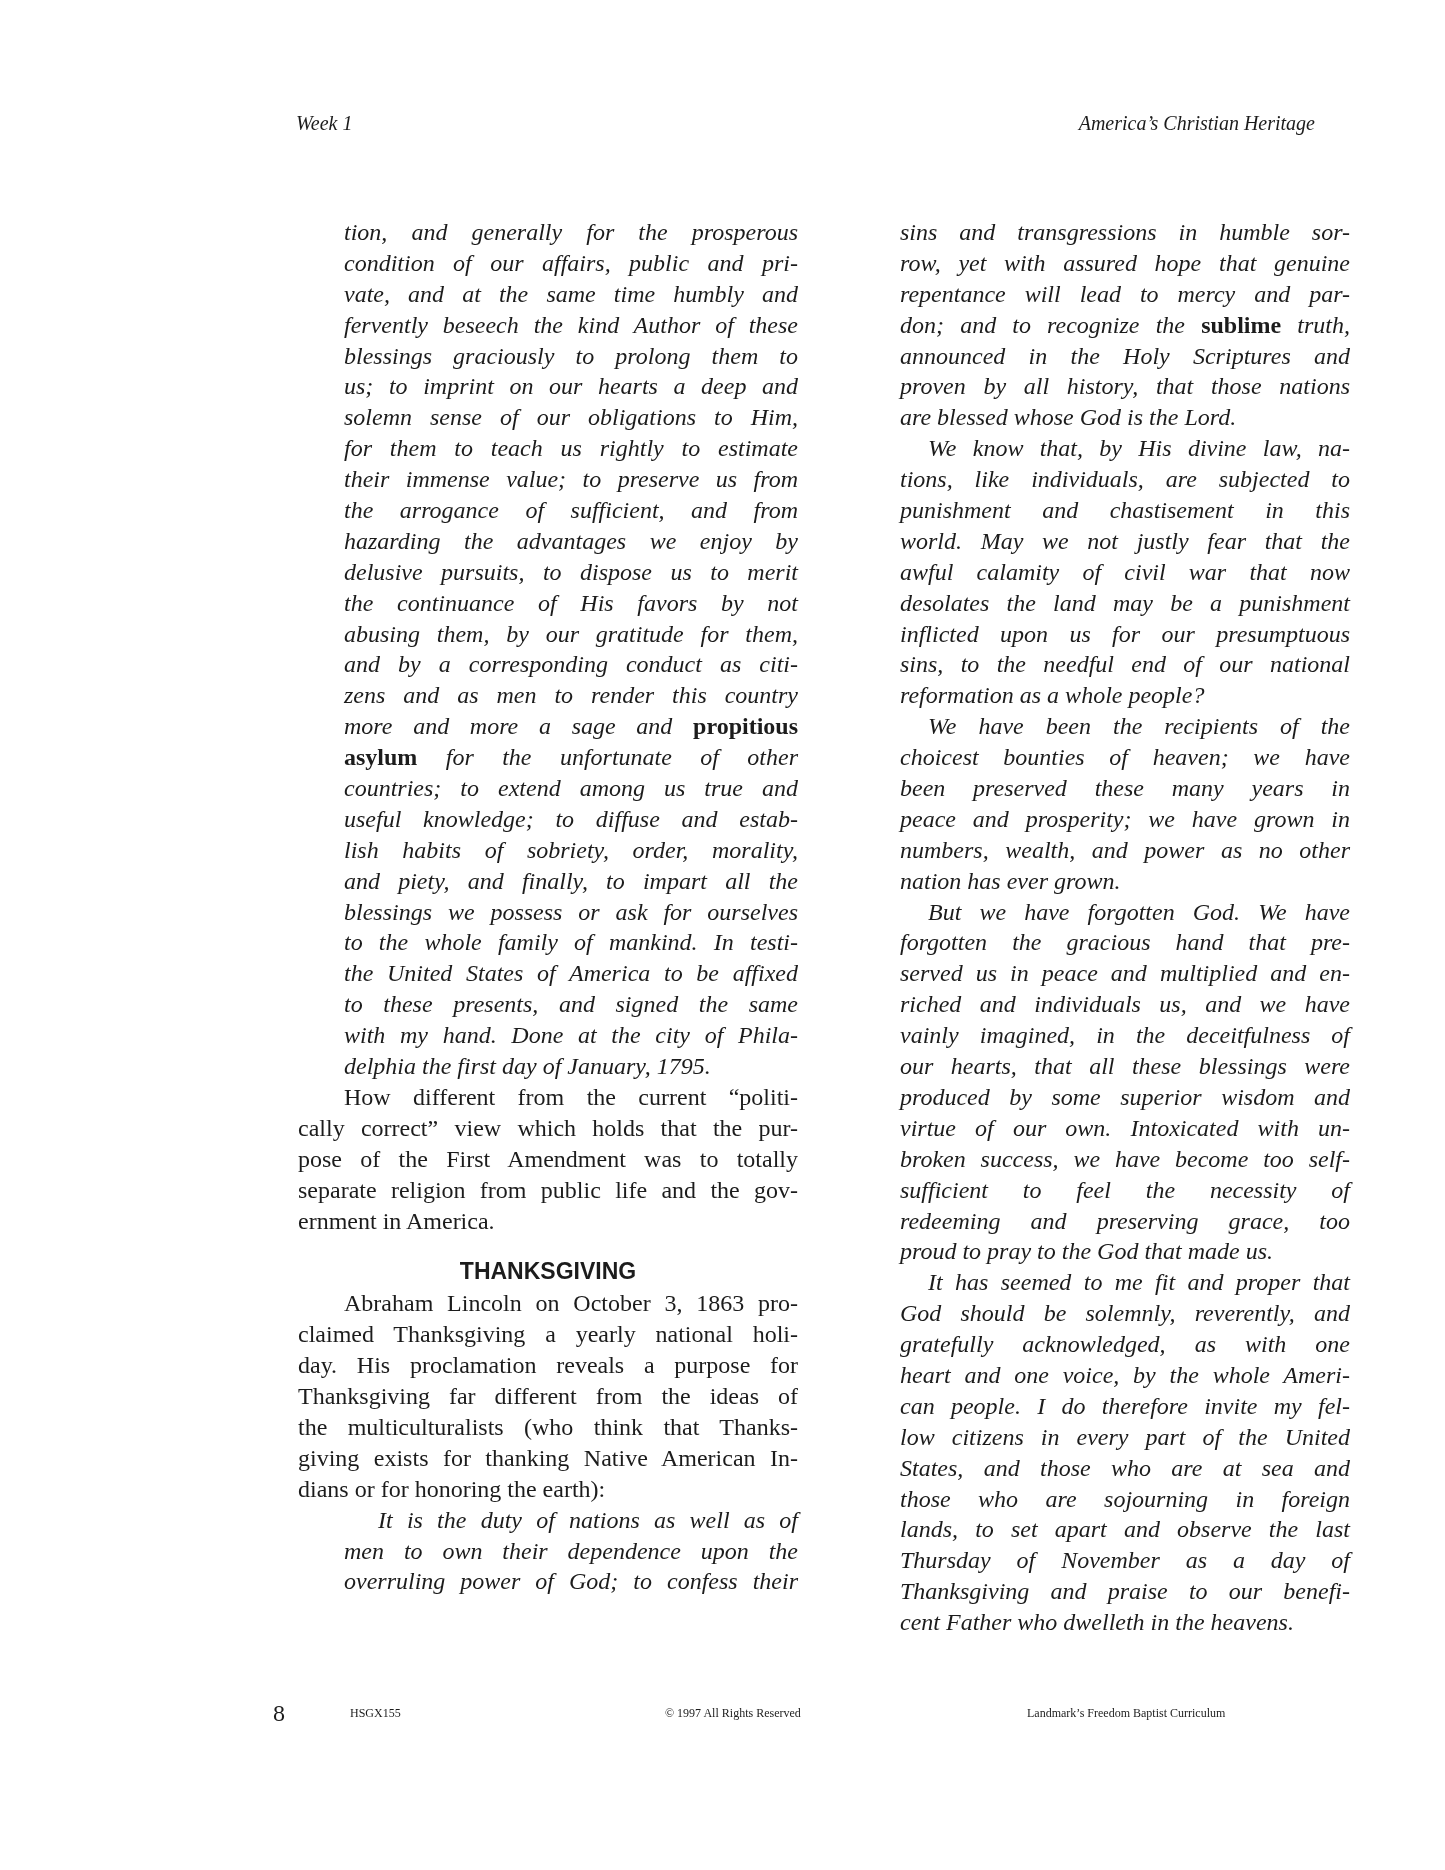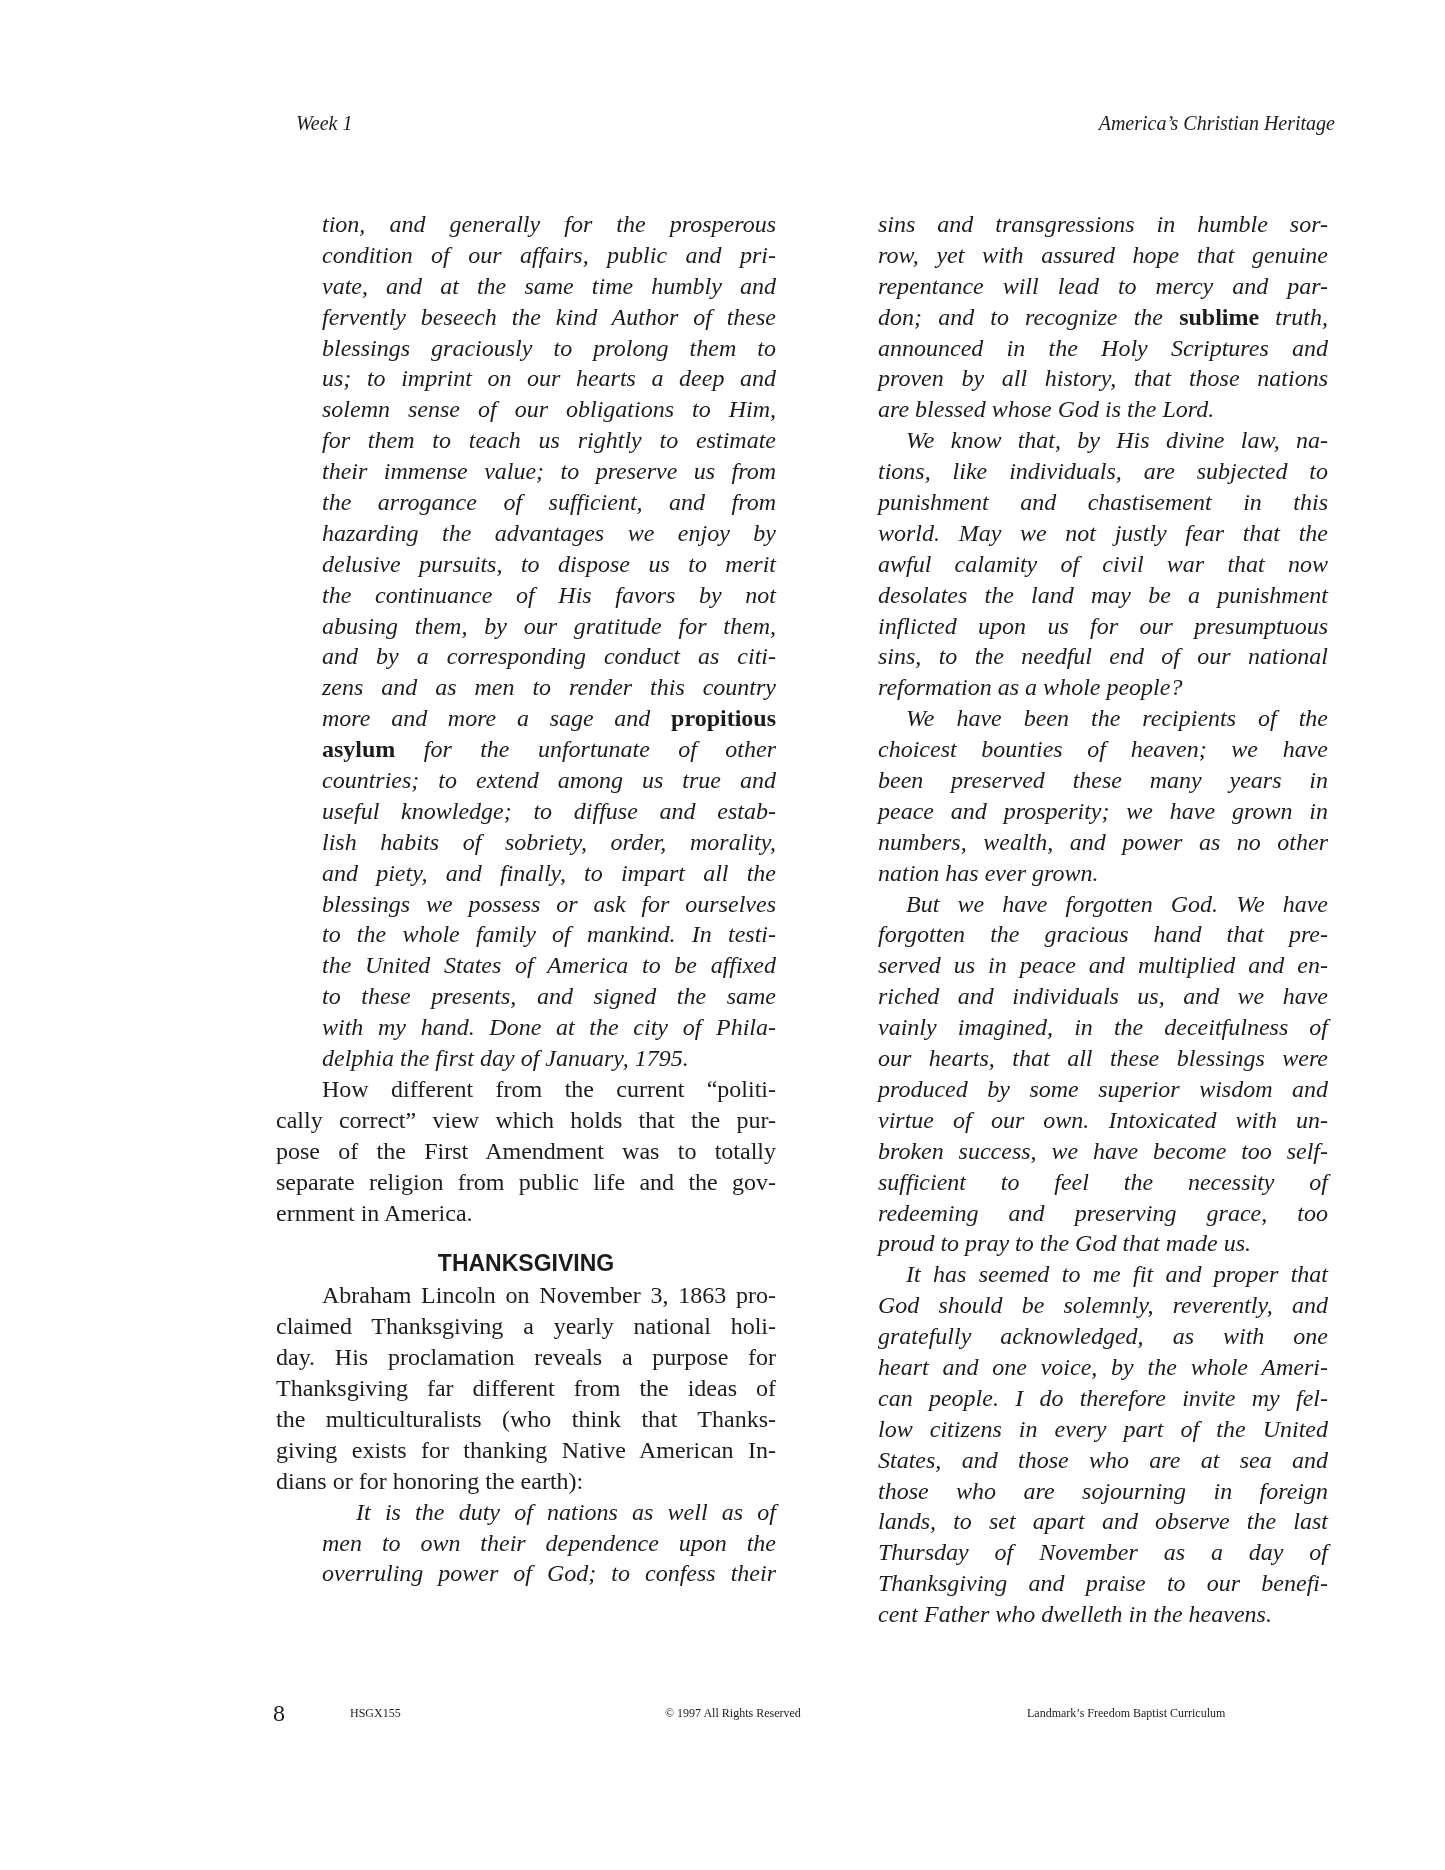--- a/index.html
+++ b/index.html
@@ -1,21 +1,21 @@
 <!DOCTYPE html>
 <html><head>
 <meta charset="utf-8">
 <style>
   html, body { margin: 0; padding: 0; background: #ffffff; }
   body { width: 1445px; height: 1870px; position: relative; overflow: hidden;
          font-family: "Liberation Serif", "DejaVu Serif", serif; color: #1c1c1c; }
   .header { position: absolute; top: 112px; font-style: italic; font-size: 20px; }
   .header.left { left: 260px; margin-left: 36px; }
-  .header.right { right: 110px; margin-left: 24px; }
-  .col { position: absolute; top: 209px; }
+  .header.right { right: 130px; margin-left: 24px; }
+  .col { position: absolute; top: 217px; margin-left: 22px; }
   .col.left { left: 276px; width: 500px; }
   .col.right { left: 878px; width: 450px; }
   .line { display: block; height: 30.9px; line-height: 30.9px; font-size: 24px;
           text-align: justify; text-align-last: justify; white-space: nowrap; overflow: visible; }
   .line.last { text-align-last: left; }
   .it { font-style: italic; }
   .ind-quote { padding-left: 46px; }
   .ind-para { padding-left: 46px; }
   .ind-q2 { padding-left: 80px; }
   .ind-r { padding-left: 28px; }
@@ -70,21 +70,21 @@
     <span class="line ind-para">How different from the current “politi-</span>
     <span class="line">cally correct” view which holds that the pur-</span>
     <span class="line">pose of the First Amendment was to totally</span>
     <span class="line">separate religion from public life and the gov-</span>
     <span class="line last">ernment in America.</span>
   </div>
 
   <div class="heading">THANKSGIVING</div>
 
   <div>
-    <span class="line ind-para">Abraham Lincoln on November 3, 1863 pro-</span>
+    <span class="line ind-para">Abraham Lincoln on October 3, 1863 pro-</span>
     <span class="line">claimed Thanksgiving a yearly national holi-</span>
     <span class="line">day.  His proclamation reveals a purpose for</span>
     <span class="line">Thanksgiving far different from the ideas of</span>
     <span class="line">the multiculturalists (who think that Thanks-</span>
     <span class="line">giving exists for thanking Native American In-</span>
     <span class="line last">dians or for honoring the earth):</span>
   </div>
 
   <div class="it">
     <span class="line ind-q2">It is the duty of nations as well as of</span>

